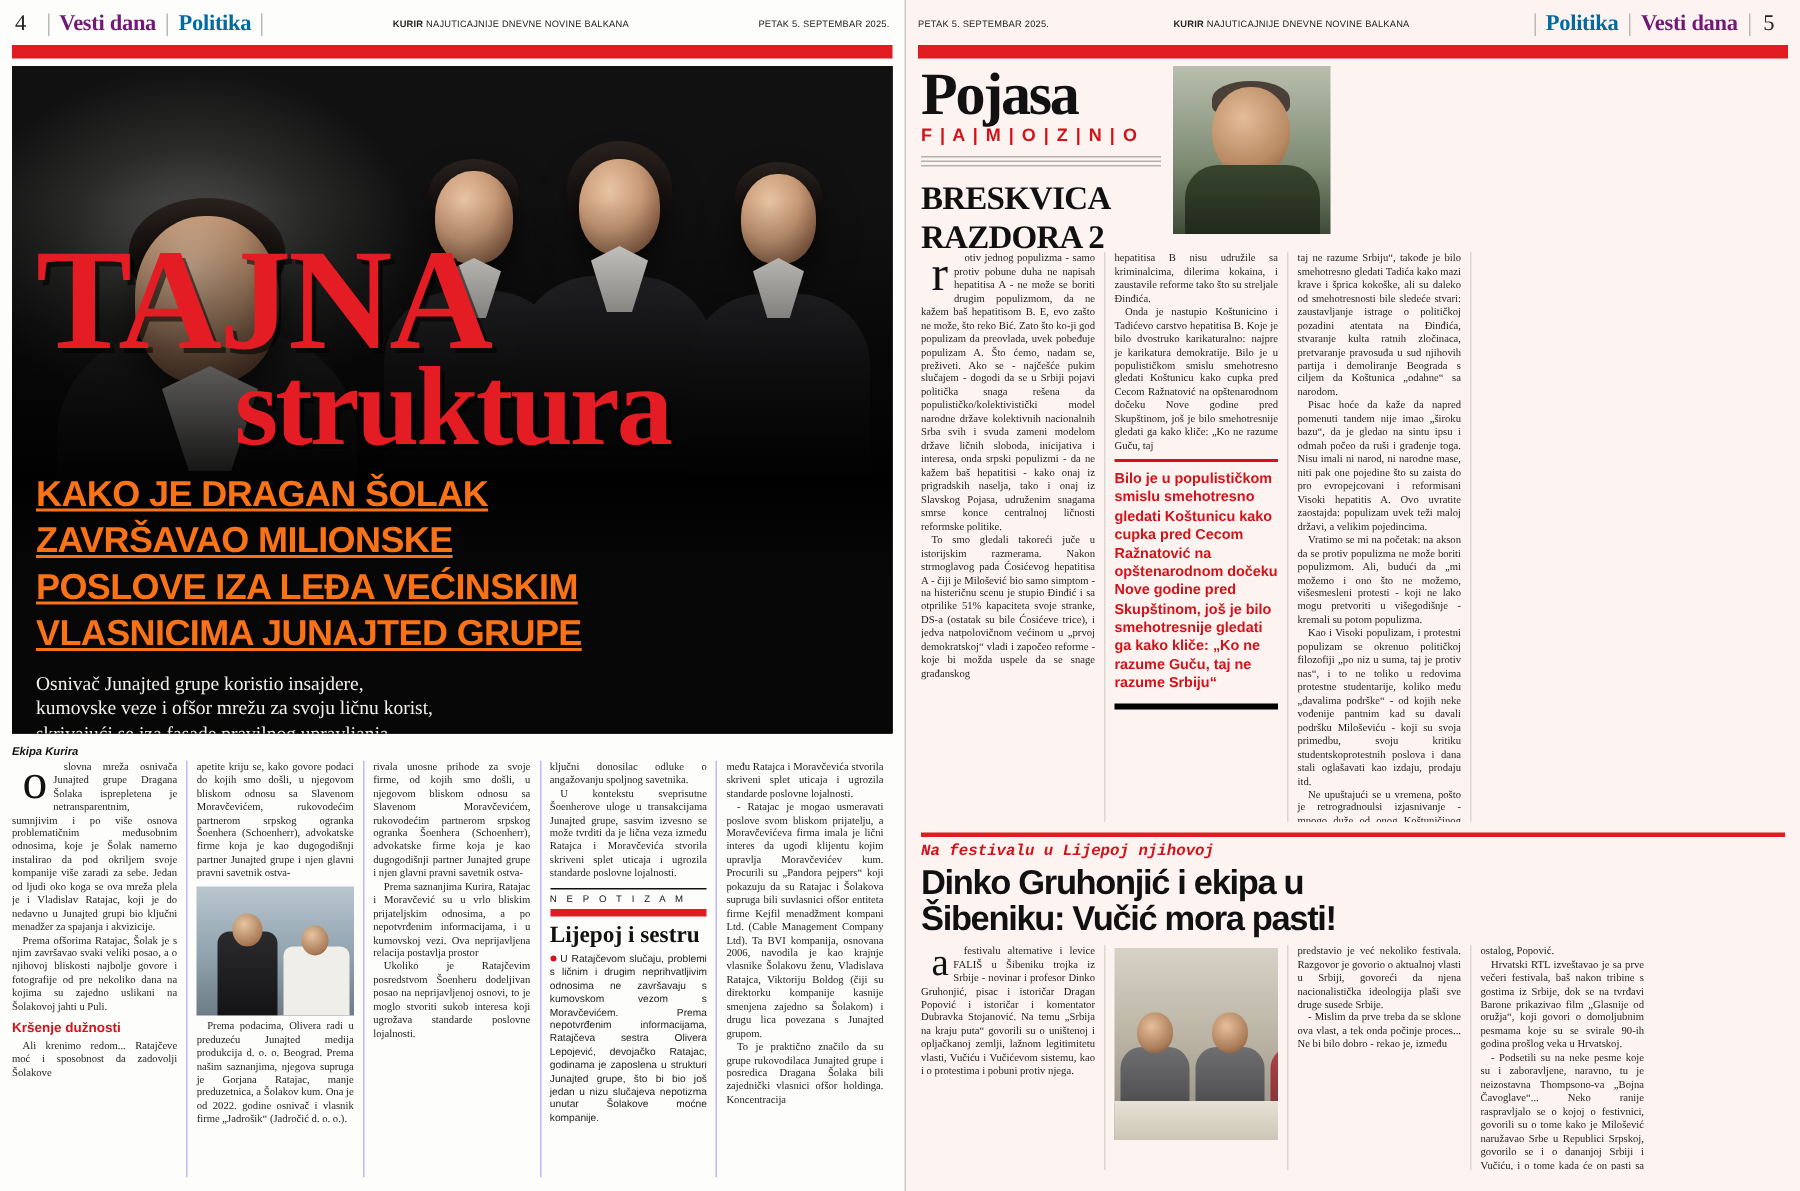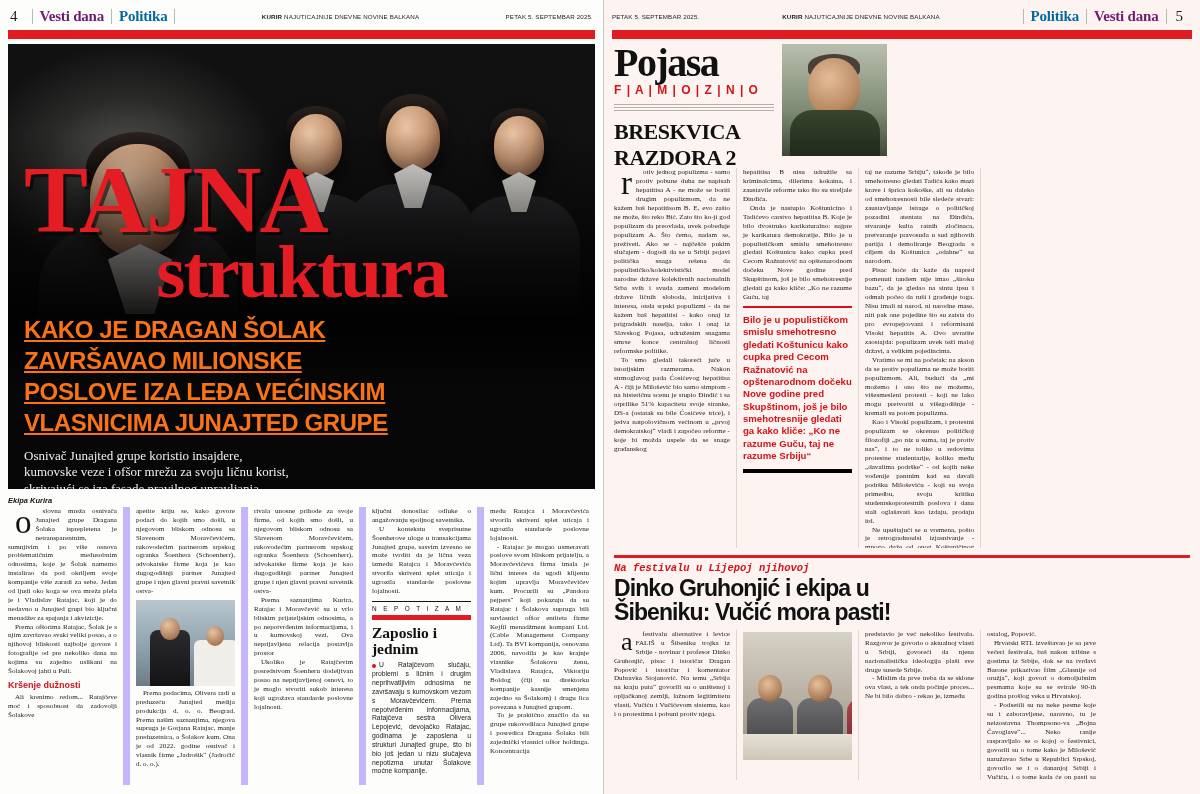--- a/index.html
+++ b/index.html
@@ -112,21 +112,21 @@
 
   
   .byline {
     margin:7px 8px 2px 8px; font-family:"Liberation Sans", sans-serif;
     font-weight:bold; font-size:7.5px; font-style:italic; color:#111;
   }
   .colwrap {
     margin:0 8px; display:flex; gap:0; height:278px; overflow:hidden;
   }
   .col {
-    width:149px; padding:0 6px; border-left:7px solid #c4b5fd;
+    width:149px; padding:0 6px; border-left:1px solid #c4b5fd;
     position:relative; overflow:hidden;
   }
   .col:first-child { border-left:none; padding-left:0; }
   .col p {
     font-family:"Liberation Serif", serif; font-size:7.1px; line-height:1.255;
     text-align:justify; color:#1b1b1b; text-indent:7px; hyphens:auto;
   }
   .col p.noind { text-indent:0; }
   .dropcap::first-letter {
     float:left; font-family:"Liberation Serif", serif; font-size:33px;
@@ -356,21 +356,21 @@
         <p>Prema saznanjima Kurira, Ratajac i Moravčević su u vrlo bliskim prijateljskim odnosima, a po nepotvrđenim informacijama, i u kumovskoj vezi. Ova neprijavljena relacija postavlja prostor</p>
         <p>Ukoliko je Ratajčevim posredstvom Šoenheru dodeljivan posao na neprijavljenoj osnovi, to je moglo stvoriti sukob interesa koji ugrožava standarde poslovne lojalnosti.</p>
       </div>
 
       <div class="col">
         <p class="noind">ključni donosilac odluke o angažovanju spoljnog savetnika.</p>
         <p>U kontekstu sveprisutne Šoenherove uloge u transakcijama Junajted grupe, sasvim izvesno se može tvrditi da je lična veza između Ratajca i Moravčevića stvorila skriveni splet uticaja i ugrozila standarde poslovne lojalnosti.</p>
         <div class="nepbox">
           <div class="neplabel">N E P O T I Z A M</div>
           <div class="nepred"></div>
-          <div class="nephead">Zaposlio i jednim</div>
+          <div class="nephead">Lijepoj i sestru</div>
           <p><span class="bullet"></span><span>U Ratajčevom slučaju, problemi s ličnim i drugim neprihvatljivim odnosima ne završavaju s kumovskom vezom s Moravčevićem. Prema nepotvrđenim informacijama, Ratajčeva sestra Olivera Lepojević, devojačko Ratajac, godinama je zaposlena u strukturi Junajted grupe, što bi bio još jedan u nizu slučajeva nepotizma unutar Šolakove moćne kompanije.</span></p>
         </div>
       </div>
 
       <div class="col">
         <p class="noind">među Ratajca i Moravčevića stvorila skriveni splet uticaja i ugrozila standarde poslovne lojalnosti.</p>
         <p>- Ratajac je mogao usmeravati poslove svom bliskom prijatelju, a Moravčevićeva firma imala je lični interes da ugodi klijentu kojim upravlja Moravčevićev kum. Procurili su „Pandora pejpers“ koji pokazuju da su Ratajac i Šolakova supruga bili suvlasnici ofšor entiteta firme Kejfil menadžment kompani Ltd. (Cable Management Company Ltd). Ta BVI kompanija, osnovana 2006, navodila je kao krajnje vlasnike Šolakovu ženu, Vladislava Ratajca, Viktoriju Boldog (čiji su direktorku kompanije kasnije smenjena zajedno sa Šolakom) i drugu lica povezana s Junajted grupom.</p>
         <p>To je praktično značilo da su grupe rukovodilaca Junajted grupe i posredica Dragana Šolaka bili zajednički vlasnici ofšor holdinga. Koncentracija</p>
       </div>
 

